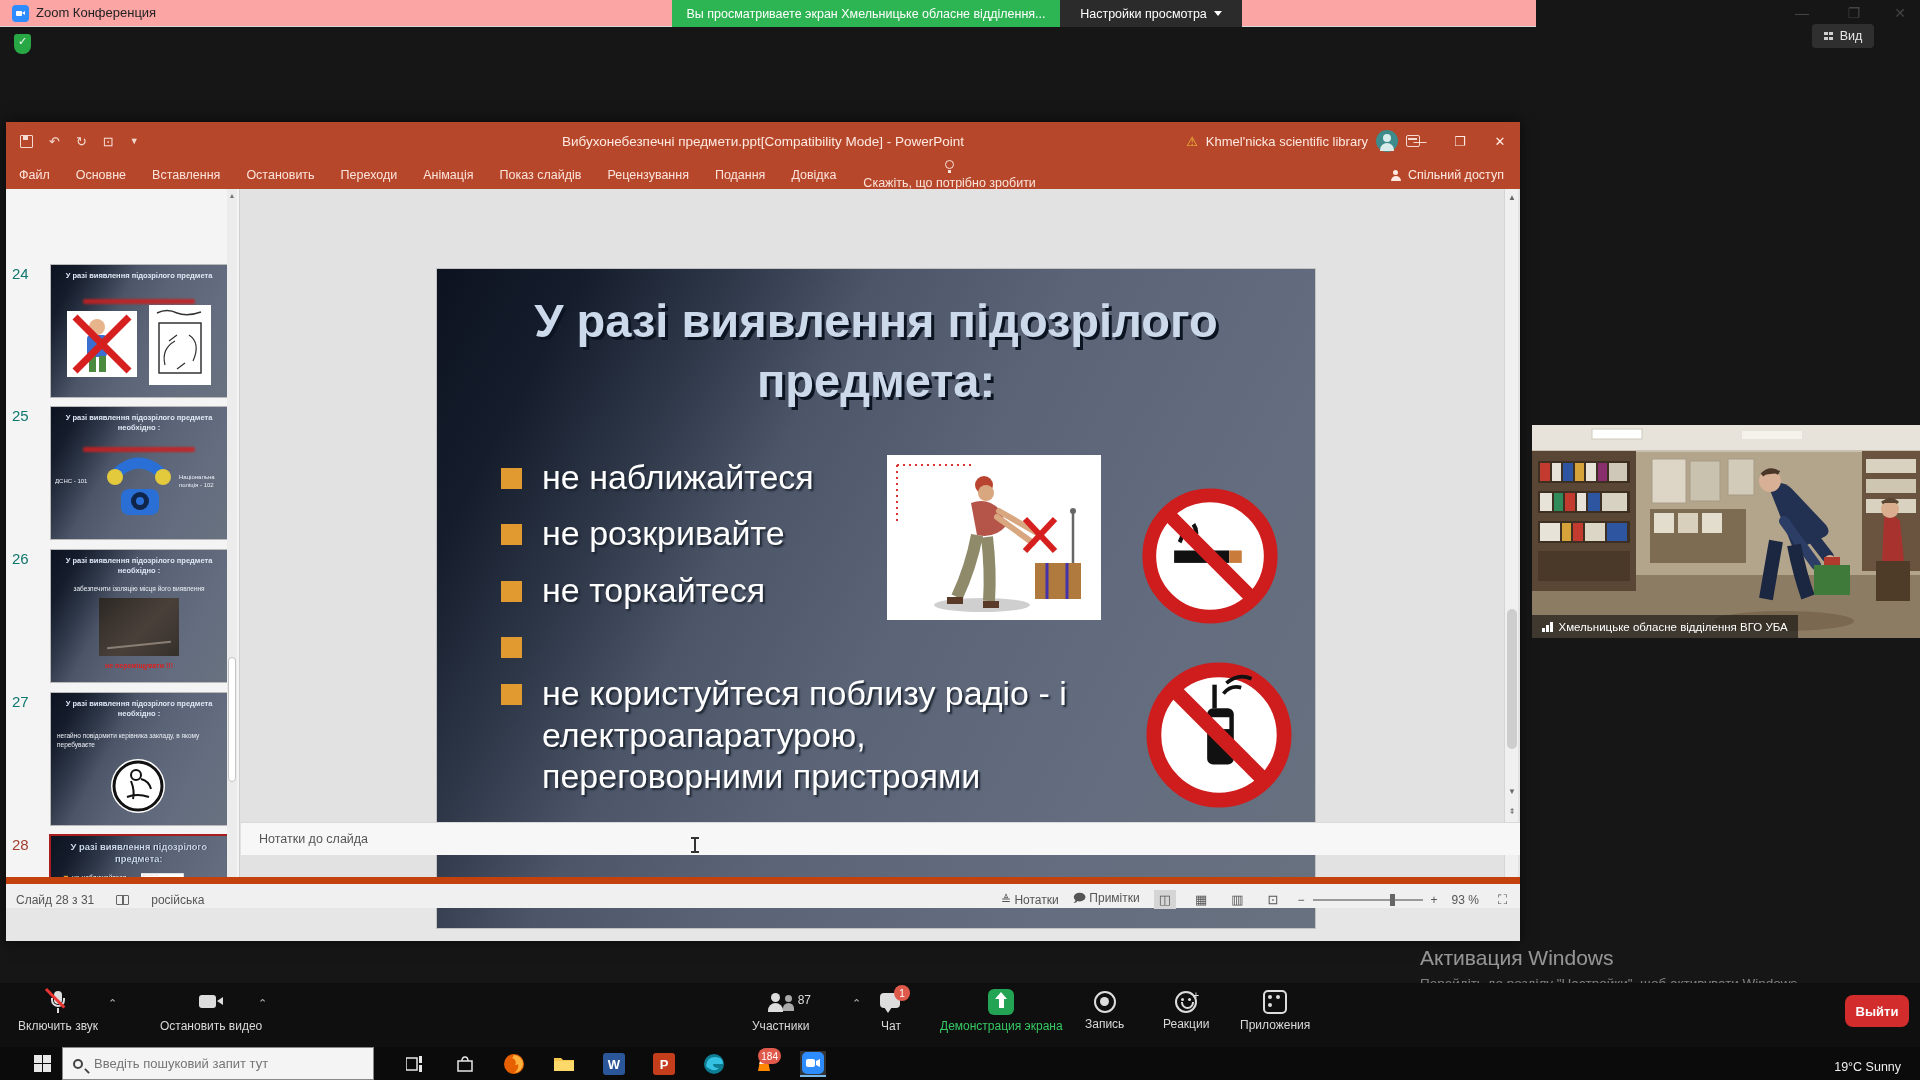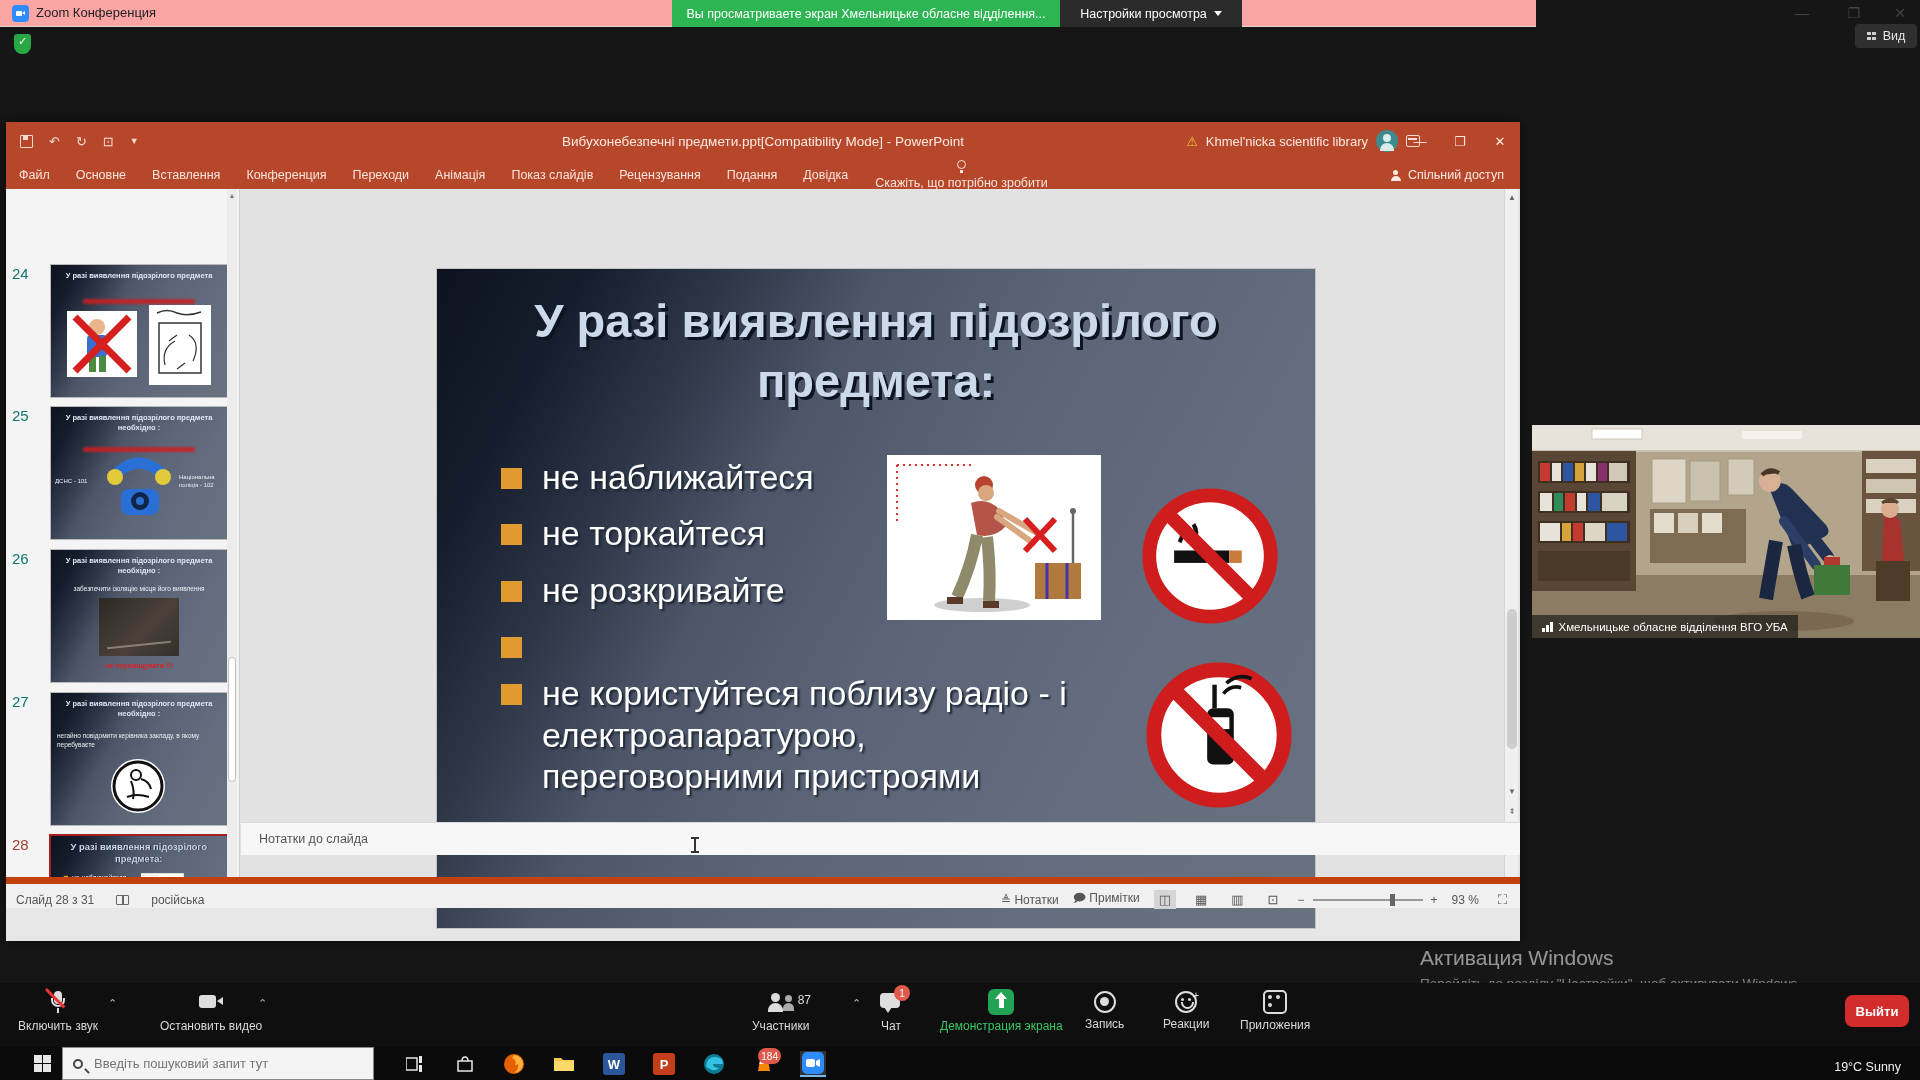--- a/index.html
+++ b/index.html
@@ -12,21 +12,21 @@
   .zoom-app-icon:after{content:"";position:absolute;left:4px;top:6px;width:6px;height:5px;background:#fff;border-radius:1px;}
   .zoom-app-icon:before{content:"";position:absolute;left:10px;top:6px;border-top:2.5px solid transparent;border-bottom:2.5px solid transparent;border-right:3px solid #fff;}
   .zoom-title{position:absolute;left:36px;top:5px;font-size:13px;color:#222;}
   .share-banner{position:absolute;left:672px;top:0;width:388px;height:27px;background:#2db553;color:#fff;font-size:12.5px;display:flex;align-items:center;justify-content:center;}
   .view-settings-btn{position:absolute;left:1060px;top:0;width:182px;height:27px;background:#2b2b2b;color:#fff;font-size:12.5px;display:flex;align-items:center;justify-content:center;gap:7px;cursor:pointer;}
   .caret-down{width:0;height:0;border-left:4px solid transparent;border-right:4px solid transparent;border-top:5px solid #fff;}
   .zwin-btn{position:absolute;top:0;width:44px;height:26px;color:#444;font-size:14px;display:flex;align-items:center;justify-content:center;}
   
   .shield{position:absolute;left:14px;top:34px;width:17px;height:20px;background:#28a745;border-radius:3px 3px 8px 8px;}
   .shield:after{content:"✓";position:absolute;left:4px;top:1px;color:#fff;font-size:11px;}
-  .vid-btn{position:absolute;left:1855px;top:24px;width:62px;height:24px;background:#2f2f2f;border-radius:4px;color:#e8e8e8;font-size:12.5px;display:flex;align-items:center;justify-content:center;gap:5px;}
+  .vid-btn{position:absolute;left:1812px;top:24px;width:62px;height:24px;background:#2f2f2f;border-radius:4px;color:#e8e8e8;font-size:12.5px;display:flex;align-items:center;justify-content:center;gap:5px;}
   .grid-ico{width:11px;height:9px;background:
     linear-gradient(#cfcfcf,#cfcfcf) 0 0/4px 3px no-repeat,
     linear-gradient(#cfcfcf,#cfcfcf) 5px 0/4px 3px no-repeat,
     linear-gradient(#cfcfcf,#cfcfcf) 0 5px/4px 3px no-repeat,
     linear-gradient(#cfcfcf,#cfcfcf) 5px 5px/4px 3px no-repeat;}
 
   
   .ppt{position:absolute;left:6px;top:122px;width:1514px;height:819px;background:#e6e6e6;box-shadow:0 0 14px rgba(0,0,0,.6);}
   .ppt-titlebar{position:absolute;left:0;top:0;width:100%;height:38px;background:#b7472a;color:#fff;}
   .qat{position:absolute;left:14px;top:0;height:38px;display:flex;align-items:center;gap:16px;color:#f3d9d0;font-size:14px;}
@@ -216,21 +216,21 @@
       </div>
       <div class="pwin-btn" style="right:80px;">—</div>
       <div class="pwin-btn" style="right:40px;">❐</div>
       <div class="pwin-btn" style="right:0;">✕</div>
     </div>
 
     <div class="ppt-ribbon">
       <div class="rtab">Файл</div>
       <div class="rtab">Основне</div>
       <div class="rtab">Вставлення</div>
-      <div class="rtab">Конференция</div>
+      <div class="rtab">Остановить</div>
       <div class="rtab">Переходи</div>
       <div class="rtab">Анімація</div>
       <div class="rtab">Показ слайдів</div>
       <div class="rtab">Рецензування</div>
       <div class="rtab">Подання</div>
       <div class="rtab">Довідка</div>
       <div class="tellme">
         <span class="bulb"></span>
         <span>Скажіть, що потрібно зробити</span>
       </div>
@@ -357,25 +357,25 @@
       <div class="slide">
         <div class="slide-inner">
           <div class="s-title">У разі виявлення підозрілого предмета:</div>
           <ul class="s-bullets">
             <li>
                 <span class="sq"></span>
                 <span class="txt">не наближайтеся</span>
               </li>
             <li>
                 <span class="sq"></span>
-                <span class="txt">не торкайтеся</span>
+                <span class="txt">не розкривайте</span>
               </li>
             <li>
                 <span class="sq"></span>
-                <span class="txt">не розкривайте</span>
+                <span class="txt">не торкайтеся</span>
               </li>
             <li>
                 <span class="sq"></span>
               </li>
             <li>
                 <span class="sq"></span>
                 <span class="txt">не користуйтеся поблизу радіо - і електроапаратурою, переговорними пристроями</span>
               </li>
           </ul>
           <div class="s-img-woman">

